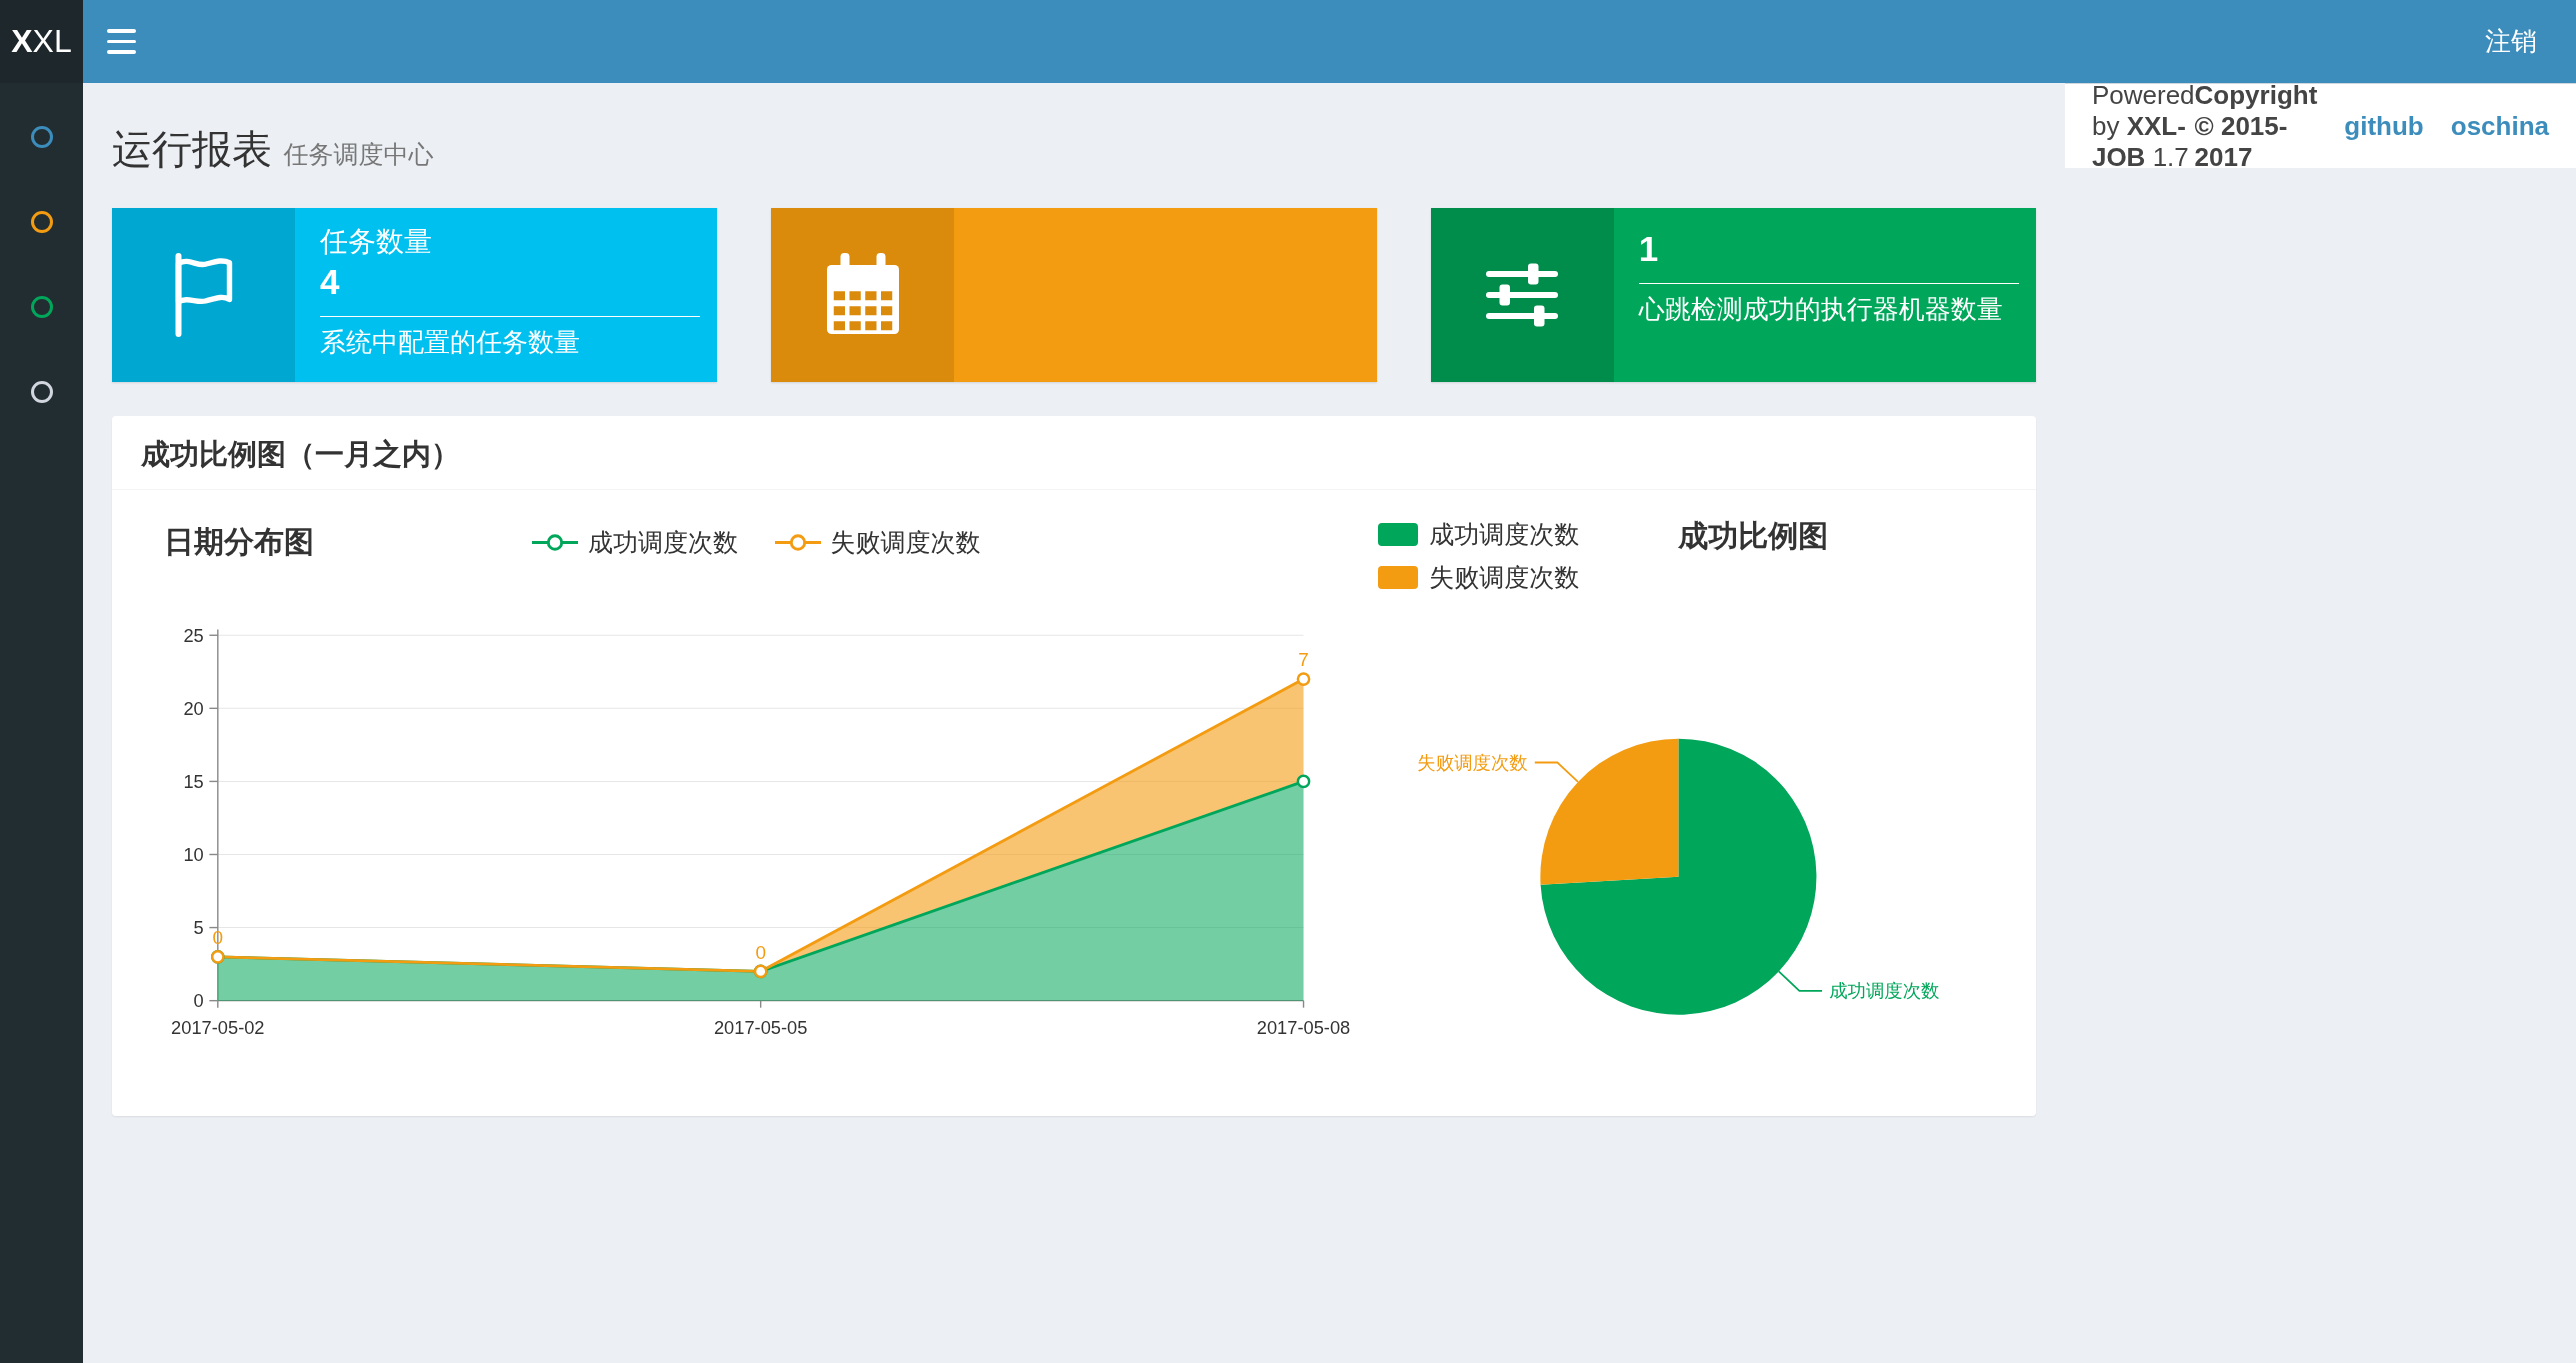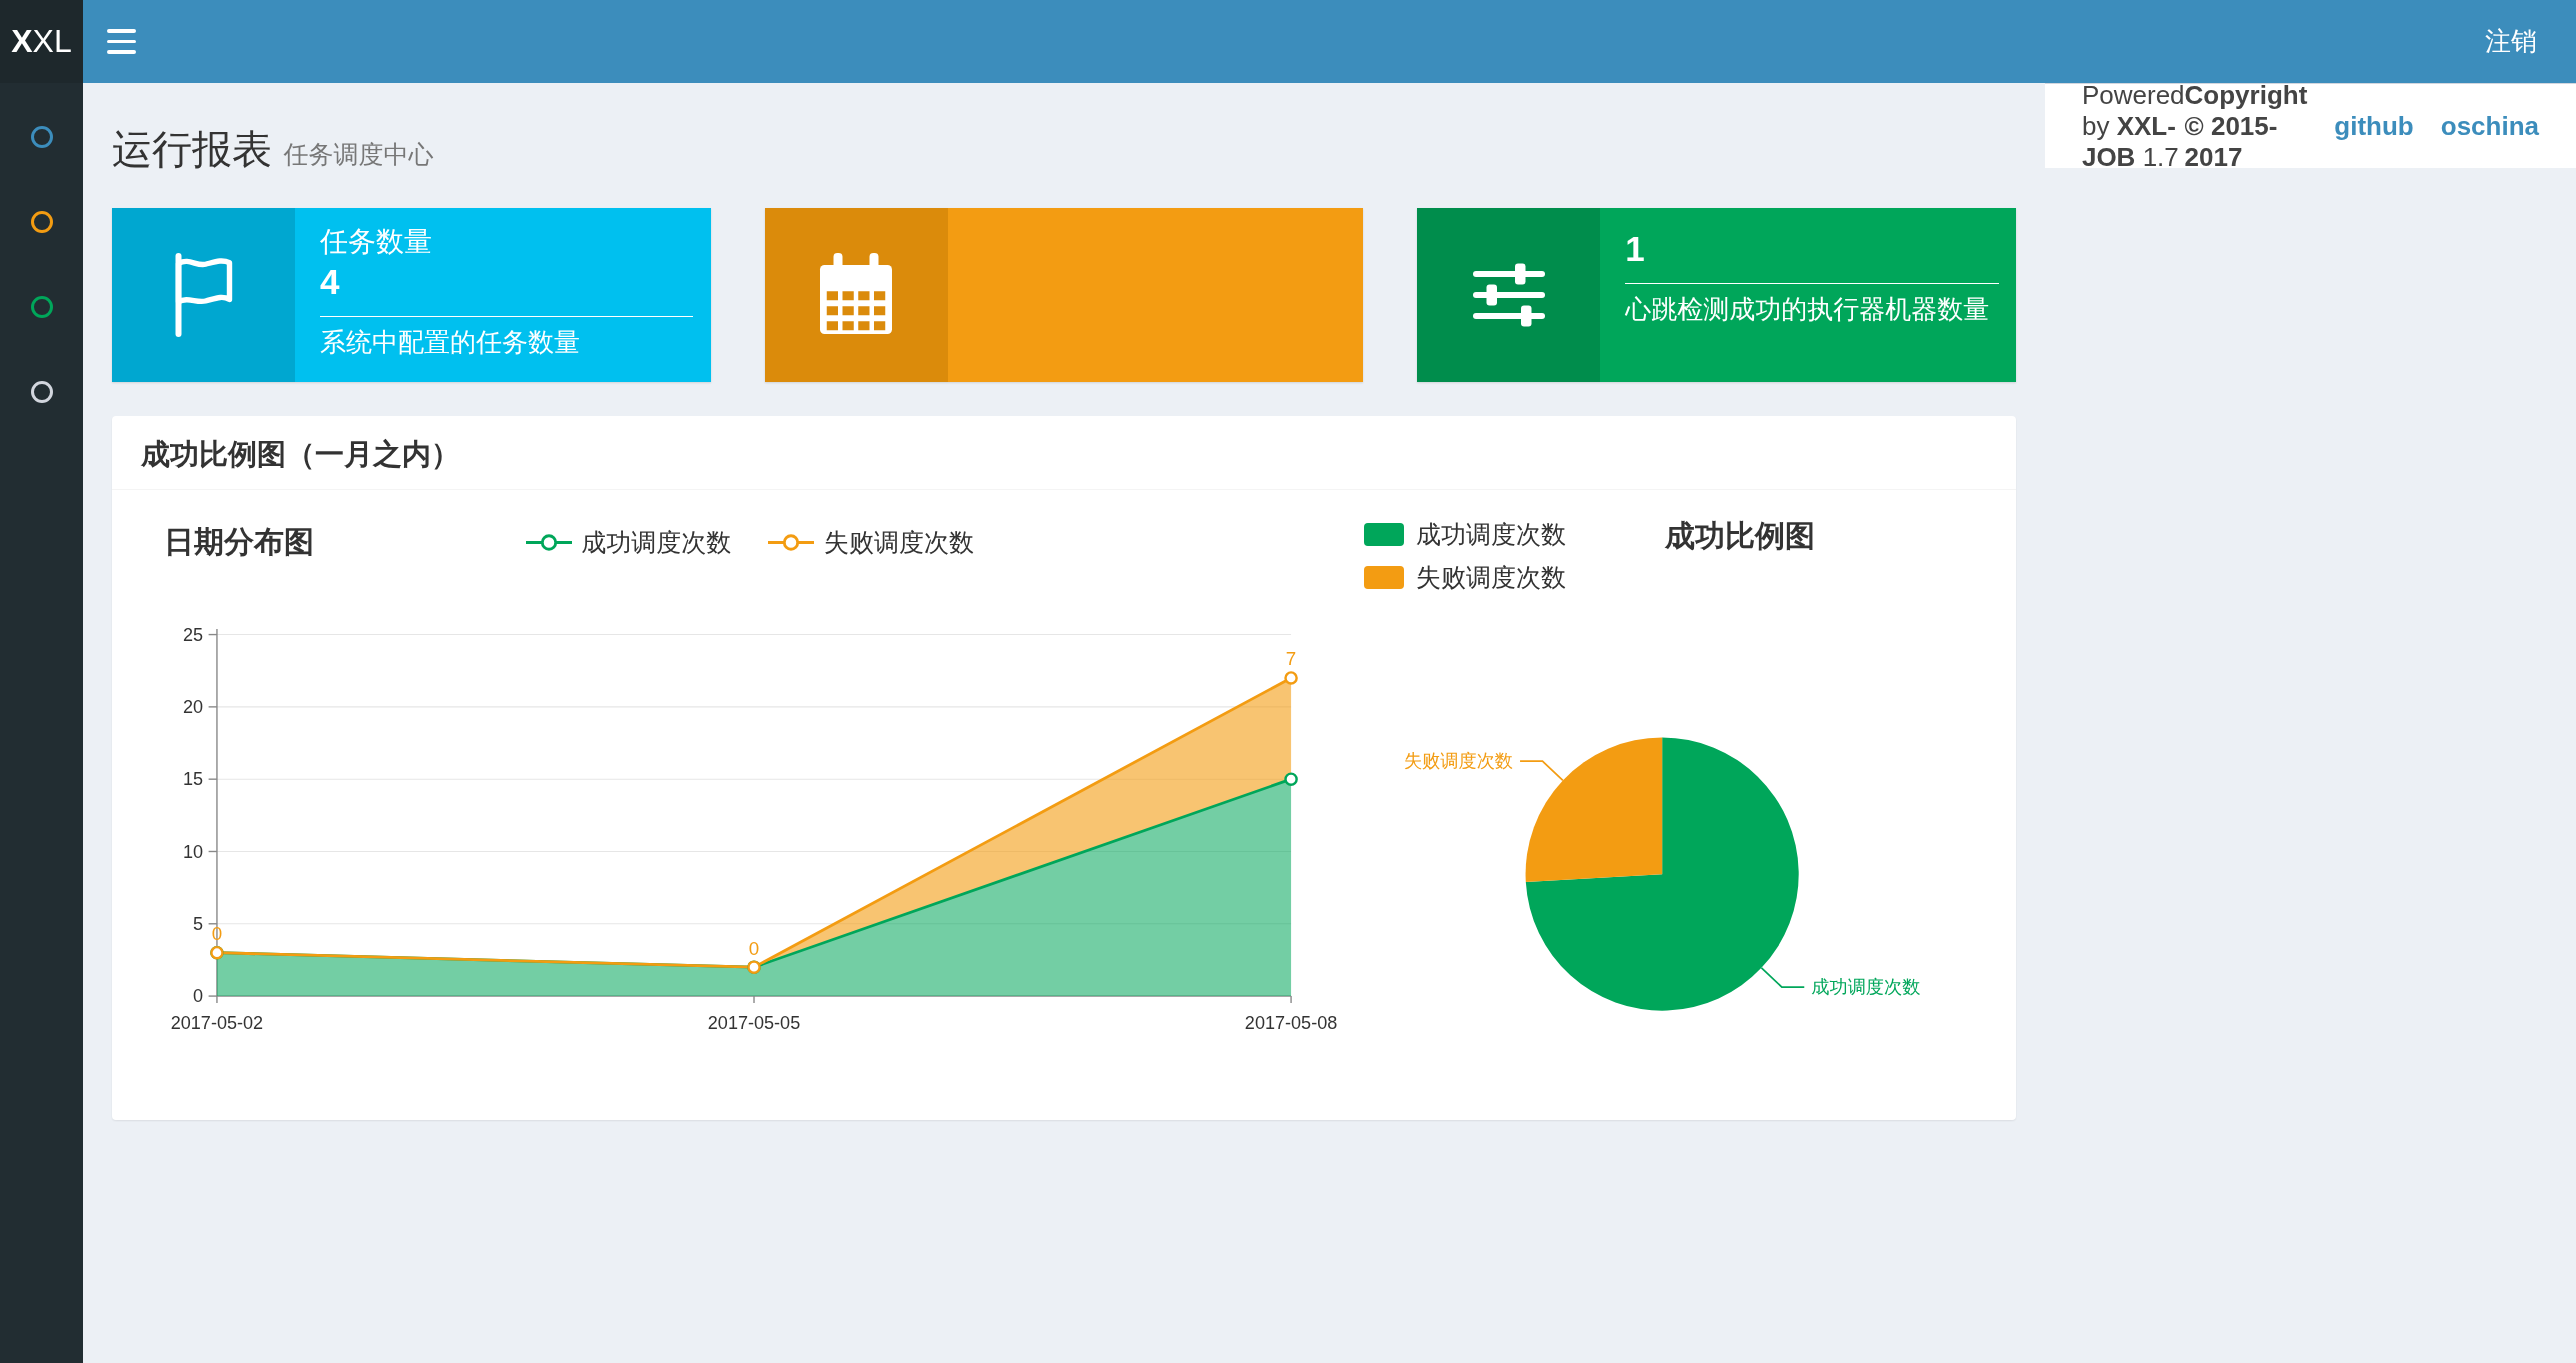--- a/index.html
+++ b/index.html
@@ -33,42 +33,42 @@
   .ib-icon{width:183px;display:flex;align-items:center;justify-content:center}
   .ib-content{flex:1;padding:17.4px 17.4px 0 25px;display:flex;flex-direction:column}
   .ib-title{font-size:28px;line-height:33px}
   .ib-number{font-size:35px;font-weight:700;line-height:40px;margin-top:3.9px}
   .ib-line{border-top:1.9px solid #fff;margin:13.5px 0 11.6px}
   .ib-desc{font-size:26px;line-height:29px}
 
   
   .panel{background:#fff;margin:34px 29px 0;border-radius:3.9px;box-shadow:0 1px 1.9px rgba(0,0,0,.08)}
   .panel-header{padding:19px 29px 13.5px;font-size:29px;font-weight:700;color:#333;border-bottom:1px solid #f4f4f4}
-  .panel-body{display:flex;padding:23px 25px 22px}
+  .panel-body{display:flex;padding:23px 25px 13px}
   .chart-left{flex:0 0 66%;max-width:66%}
   .chart-right{flex:1;min-width:0}
   .chart-head{position:relative;height:50px;margin-top:9.6px}
   .chart-title{font-size:30px;font-weight:700;color:#333}
   .chart-head .chart-title{position:absolute;left:27px;top:0}
   .line-legend{position:absolute;left:0;right:0;top:3.9px;display:flex;justify-content:center;gap:35px}
   .litem{display:flex;align-items:center;gap:7.7px;font-size:25px;color:#333;cursor:pointer}
   svg.linechart{display:block;width:100%}
   .pie-head{display:flex;align-items:flex-start;padding:5.8px 0 0 3.9px}
   .pie-legend{display:flex;flex-direction:column;gap:9.6px}
   .pitem{display:flex;align-items:center;gap:11.6px;font-size:25px;color:#333;cursor:pointer}
   .pitem .sw{width:40px;height:23px;border-radius:3.9px;display:inline-block}
   .pie-head .chart-title{margin-left:99px;margin-top:-1.9px}
   svg.piechart{display:block;width:100%;margin-top:42px}
   svg text{font-family:"Liberation Sans","DejaVu Sans",sans-serif}
   .ax{font-size:26px;fill:#333}
   .pl{font-size:27px}
   .pie-label{font-size:26px}
 
   
-  .footer{flex:0 0 85px;height:85px;background:#fff;border-top:1px solid #d2d6de;display:flex;align-items:center;justify-content:space-between;padding:0 37px;font-size:26px;color:#444}
+  .footer{flex:0 0 85px;height:85px;background:#fff;border-top:1px solid #d2d6de;display:flex;align-items:center;justify-content:space-between;padding:0 27px;font-size:26px;color:#444}
   .f-left b{font-weight:700}
   .f-right{display:flex;gap:27px;align-items:center}
   .f-right a{color:#3c8dbc;font-weight:700;text-decoration:none;cursor:pointer}
   .f-right b{font-weight:700;color:#444}
 </style>
 </head>
 <body>
 
 <div class="app">
 

